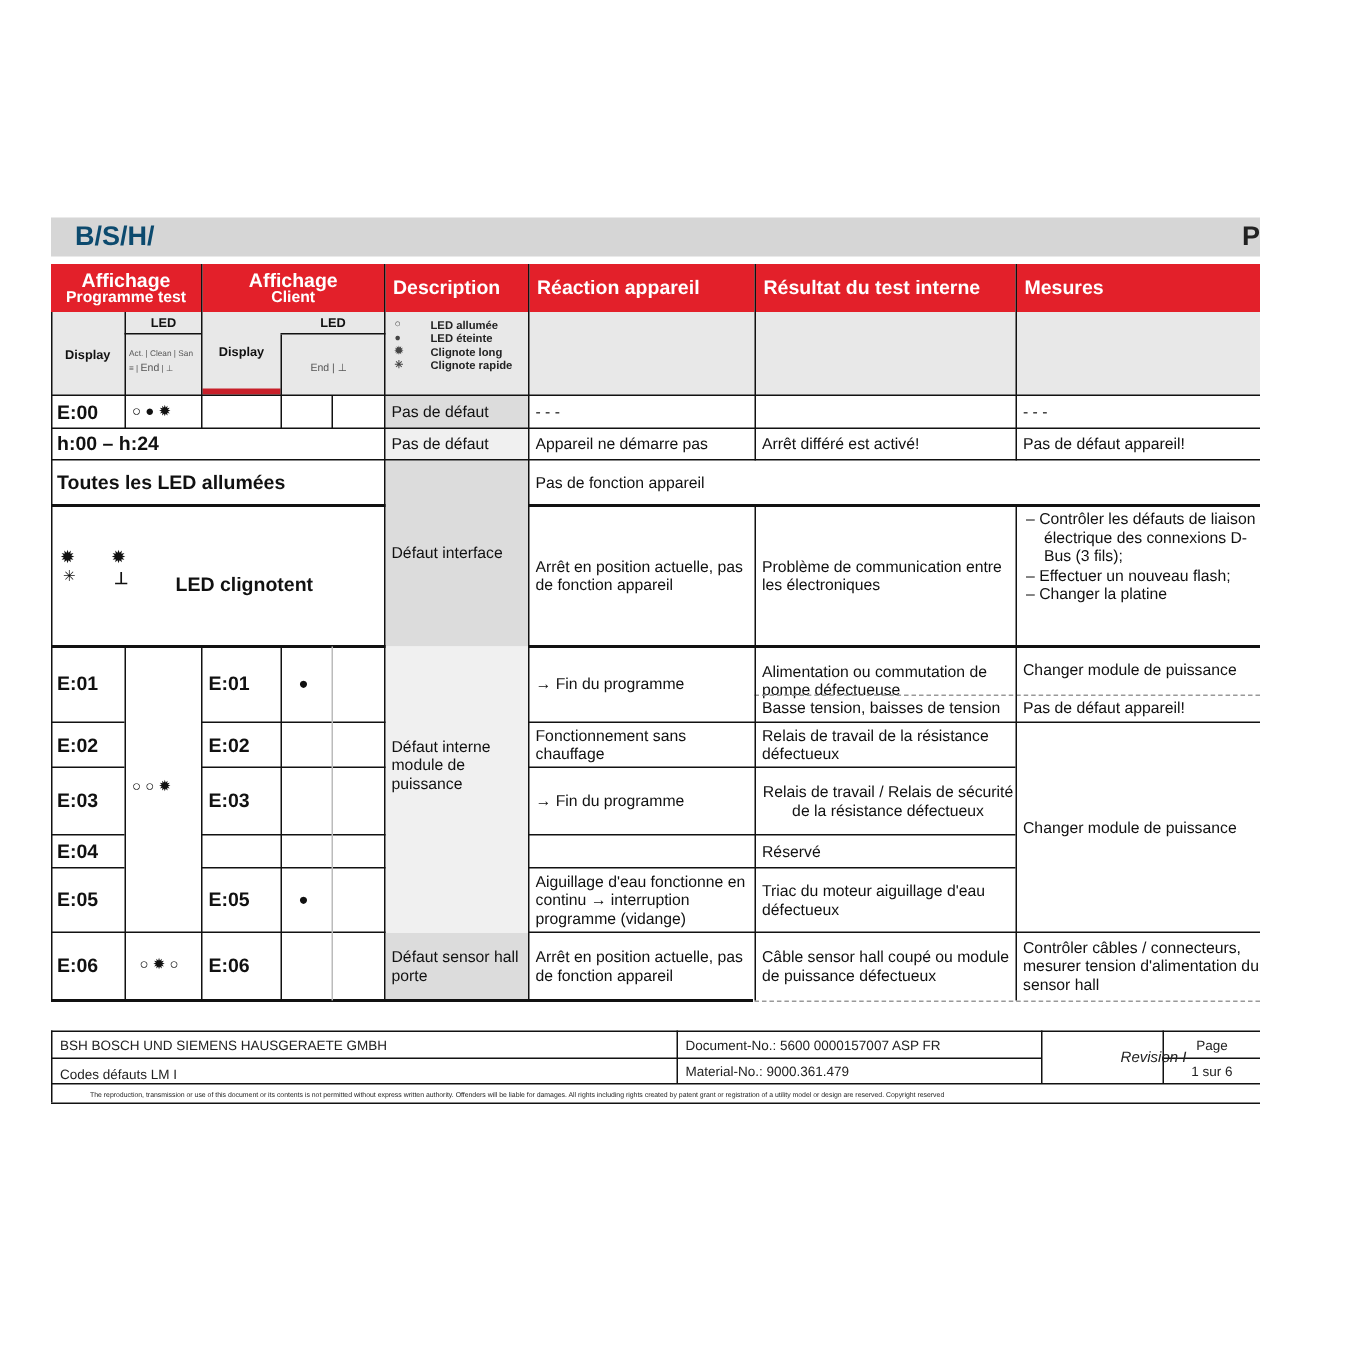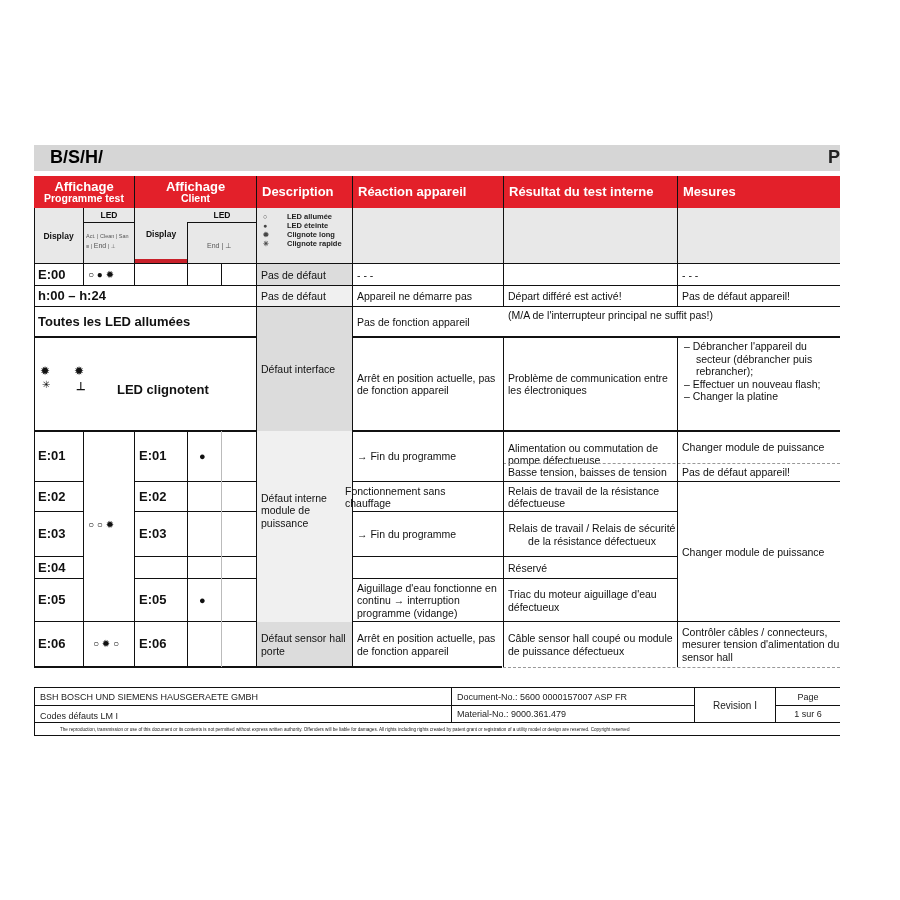--- a/index.html
+++ b/index.html
@@ -1,18 +1,18 @@
 <!DOCTYPE html>
 <html><head>
 <meta charset="utf-8">
 <style>
   html, body { margin:0; padding:0; background:#ffffff; }
   body { width:900px; height:900px; position:relative; overflow:hidden; font-family:"Liberation Sans", sans-serif; color:#111; }
   .titlebar { position:absolute; left:34px; top:145px; width:806px; height:26px; background:#d6d6d6; }
-  .titlebar .left { position:absolute; left:16px; top:2px; font-size:18px; font-weight:bold; color:#000000; }
+  .titlebar .left { position:absolute; left:16px; top:2px; font-size:18px; font-weight:bold; color:#0c4a6e; }
   .titlebar .center { position:absolute; left:282px; top:2px; font-size:18px; font-weight:bold; color:#222; }
   .titlebar .right { position:absolute; right:0; top:2px; font-size:18px; font-weight:bold; color:#222; }
 
   .cell { position:absolute; box-sizing:border-box; font-size:10.5px; line-height:12.5px; overflow:hidden; }
   .hdr { background:#e3202a; color:#fff; font-weight:bold; font-size:13px; display:flex; align-items:center; }
   .hdr.center { justify-content:center; text-align:center; flex-direction:column; line-height:13px; }
   .hdr .small { font-size:10.5px; line-height:11px; }
   .sub { background:#e8e8e8; font-weight:bold; font-size:8.5px; }
   .gray { background:#dcdcdc; }
   .lgray { background:#f0f0f0; }
@@ -85,41 +85,40 @@
 <div class="cell vc" style="left:88px;top:264px;width:46px;height:22px;font-size:10px;">
     <span>○ ● ✹</span>
   </div>
 <div class="cell vc" style="left:261px;top:264px;width:90px;height:22px;">Pas de défaut</div>
 <div class="cell vc" style="left:357px;top:264px;width:145px;height:22px;">- - -</div>
 <div class="cell vc" style="left:682px;top:264px;width:158px;height:22px;">- - -</div>
 
 <div class="cell code vc" style="left:38px;top:286px;width:215px;height:21px;">h:00 – h:24</div>
 <div class="cell vc" style="left:261px;top:286px;width:90px;height:21px;">Pas de défaut</div>
 <div class="cell vc" style="left:357px;top:286px;width:145px;height:21px;">Appareil ne démarre pas</div>
-<div class="cell vc" style="left:508px;top:286px;width:168px;height:21px;">Départ différé est activé!</div>
+<div class="cell vc" style="left:508px;top:286px;width:168px;height:21px;">Arrêt différé est activé!</div>
 <div class="cell vc" style="left:682px;top:286px;width:158px;height:21px;">Pas de défaut appareil!</div>
 
 <div class="cell code vc" style="left:38px;top:307px;width:215px;height:30px;">Toutes les LED allumées</div>
 <div class="cell vc" style="left:357px;top:307px;width:145px;height:30px;">Pas de fonction appareil</div>
 <div class="cell" style="left:508px;top:309px;width:332px;height:28px;">
-  <div>(M/A de l'interrupteur principal ne suffit pas!)</div>
 </div>
 
 <div class="cell" style="left:40px;top:365px;width:60px;height:40px;font-size:12px;line-height:12px;">
   <span style="position:absolute;left:0;top:0;">✹</span>
   <span style="position:absolute;left:2px;top:14px;font-size:10px;">✳</span>
   <span style="position:absolute;left:34px;top:0;">✹</span>
   <span style="position:absolute;left:36px;top:15px;font-size:11px;font-weight:bold;">⊥</span>
 </div>
 <div class="cell code vc" style="left:117px;top:380px;width:130px;height:20px;font-weight:bold;font-size:13px;">LED clignotent</div>
 <div class="cell vc" style="left:261px;top:307px;width:90px;height:124px;">Défaut interface</div>
 <div class="cell vc" style="left:357px;top:337px;width:145px;height:94px;">Arrêt en position actuelle, pas de fonction appareil</div>
 <div class="cell vc" style="left:508px;top:337px;width:168px;height:94px;">Problème de communication entre les électroniques</div>
 <div class="cell" style="left:682px;top:340px;width:158px;height:90px;">
-  <div style="padding-left:14px;text-indent:-12px;">– <span>Débrancher l'appareil du secteur (débrancher puis rebrancher);</span></div>
+  <div style="padding-left:14px;text-indent:-12px;">– <span>Contrôler les défauts de liaison électrique des connexions D-Bus (3 fils);</span></div>
   <div style="padding-left:14px;text-indent:-12px;">– <span>Effectuer un nouveau flash;</span></div>
   <div style="padding-left:14px;text-indent:-12px;">– <span>Changer la platine</span></div>
 </div>
 
 <div class="cell code vc" style="left:38px;top:431px;width:45px;height:51px;">E:01</div>
 <div class="cell code vc" style="left:38px;top:482px;width:45px;height:30px;">E:02</div>
 <div class="cell code vc" style="left:38px;top:512px;width:45px;height:45px;">E:03</div>
 <div class="cell code vc" style="left:38px;top:557px;width:45px;height:22px;">E:04</div>
 <div class="cell code vc" style="left:38px;top:579px;width:45px;height:43px;">E:05</div>
 <div class="cell vc" style="left:88px;top:515px;width:46px;height:20px;font-size:10px;">
@@ -129,27 +128,27 @@
 <div class="cell code vc" style="left:139px;top:431px;width:48px;height:51px;">E:01</div>
 <div class="cell vc" style="left:199px;top:431px;width:20px;height:51px;font-size:11px;">●</div>
 <div class="cell code vc" style="left:139px;top:482px;width:48px;height:30px;">E:02</div>
 <div class="cell code vc" style="left:139px;top:512px;width:48px;height:45px;">E:03</div>
 <div class="cell code vc" style="left:139px;top:579px;width:48px;height:43px;">E:05</div>
 <div class="cell vc" style="left:199px;top:579px;width:20px;height:43px;font-size:11px;">●</div>
 
 <div class="cell vc" style="left:261px;top:431px;width:90px;height:159px;">Défaut interne module de puissance</div>
 
 <div class="cell vc" style="left:357px;top:431px;width:145px;height:51px;">→ Fin du programme</div>
-<div class="cell vc" style="left:345px;top:482px;width:145px;height:30px;">Fonctionnement sans chauffage</div>
+<div class="cell vc" style="left:357px;top:482px;width:145px;height:30px;">Fonctionnement sans chauffage</div>
 <div class="cell vc" style="left:357px;top:512px;width:145px;height:45px;">→ Fin du programme</div>
 <div class="cell vc" style="left:357px;top:579px;width:145px;height:43px;">Aiguillage d'eau fonctionne en continu → interruption programme (vidange)</div>
 
 <div class="cell vc" style="left:508px;top:438px;width:168px;height:32px;">Alimentation ou commutation de pompe défectueuse</div>
 <div class="cell vc" style="left:508px;top:463px;width:168px;height:19px;">Basse tension, baisses de tension</div>
-<div class="cell vc" style="left:508px;top:482px;width:168px;height:30px;">Relais de travail de la résistance défectueuse</div>
+<div class="cell vc" style="left:508px;top:482px;width:168px;height:30px;">Relais de travail de la résistance défectueux</div>
 <div class="cell vc" style="left:508px;top:512px;width:168px;height:45px;text-align:center;">Relais de travail / Relais de sécurité de la résistance défectueux</div>
 <div class="cell vc" style="left:508px;top:557px;width:168px;height:22px;">Réservé</div>
 <div class="cell vc" style="left:508px;top:579px;width:168px;height:43px;">Triac du moteur aiguillage d'eau défectueux</div>
 
 <div class="cell vc" style="left:682px;top:431px;width:158px;height:32px;">Changer module de puissance</div>
 <div class="cell vc" style="left:682px;top:463px;width:158px;height:19px;">Pas de défaut appareil!</div>
 <div class="cell vc" style="left:682px;top:482px;width:158px;height:140px;">Changer module de puissance</div>
 
 <div class="cell code vc" style="left:38px;top:622px;width:45px;height:45px;">E:06</div>
 <div class="cell vc" style="left:93px;top:622px;width:41px;height:45px;font-size:10px;">
@@ -211,16 +210,16 @@
 <div style="position:absolute;left:34px;top:735px;width:806px;height:1px;background:#111;"></div>
 <div style="position:absolute;left:34px;top:687px;width:1px;height:48px;background:#111;"></div>
 <div style="position:absolute;left:451px;top:687px;width:1px;height:35px;background:#111;"></div>
 <div style="position:absolute;left:694px;top:687px;width:1px;height:35px;background:#111;"></div>
 <div style="position:absolute;left:775px;top:687px;width:1px;height:35px;background:#111;"></div>
 
 <div class="footer-cell" style="left:35px;top:688px;width:416px;height:17px;">BSH BOSCH UND SIEMENS HAUSGERAETE GMBH</div>
 <div class="footer-cell" style="left:35px;top:708px;width:416px;height:16px;">Codes défauts LM I</div>
 <div class="footer-cell" style="left:452px;top:688px;width:242px;height:17px;">Document-No.: 5600 0000157007 ASP FR</div>
 <div class="footer-cell" style="left:452px;top:706px;width:242px;height:16px;">Material-No.: 9000.361.479</div>
-<div class="footer-cell" style="left:695px;top:688px;width:80px;height:34px;justify-content:center;padding-left:0;font-size:10px;">Revision I</div>
+<div class="footer-cell" style="left:729px;top:688px;width:80px;height:34px;justify-content:center;padding-left:0;font-size:10px;font-style:italic;">Revision I</div>
 <div class="footer-cell" style="left:776px;top:688px;width:64px;height:17px;justify-content:center;padding-left:0;">Page</div>
 <div class="footer-cell" style="left:776px;top:706px;width:64px;height:16px;justify-content:center;padding-left:0;">1 sur 6</div>
 <div class="footer-cell" style="left:35px;top:723px;width:805px;height:12px;font-size:4.6px;white-space:nowrap;overflow:hidden;padding-left:25px;">The reproduction, transmission or use of this document or its contents is not permitted without express written authority. Offenders will be liable for damages. All rights including rights created by patent grant or registration of a utility model or design are reserved. Copyright reserved</div>
 
 </body></html>

